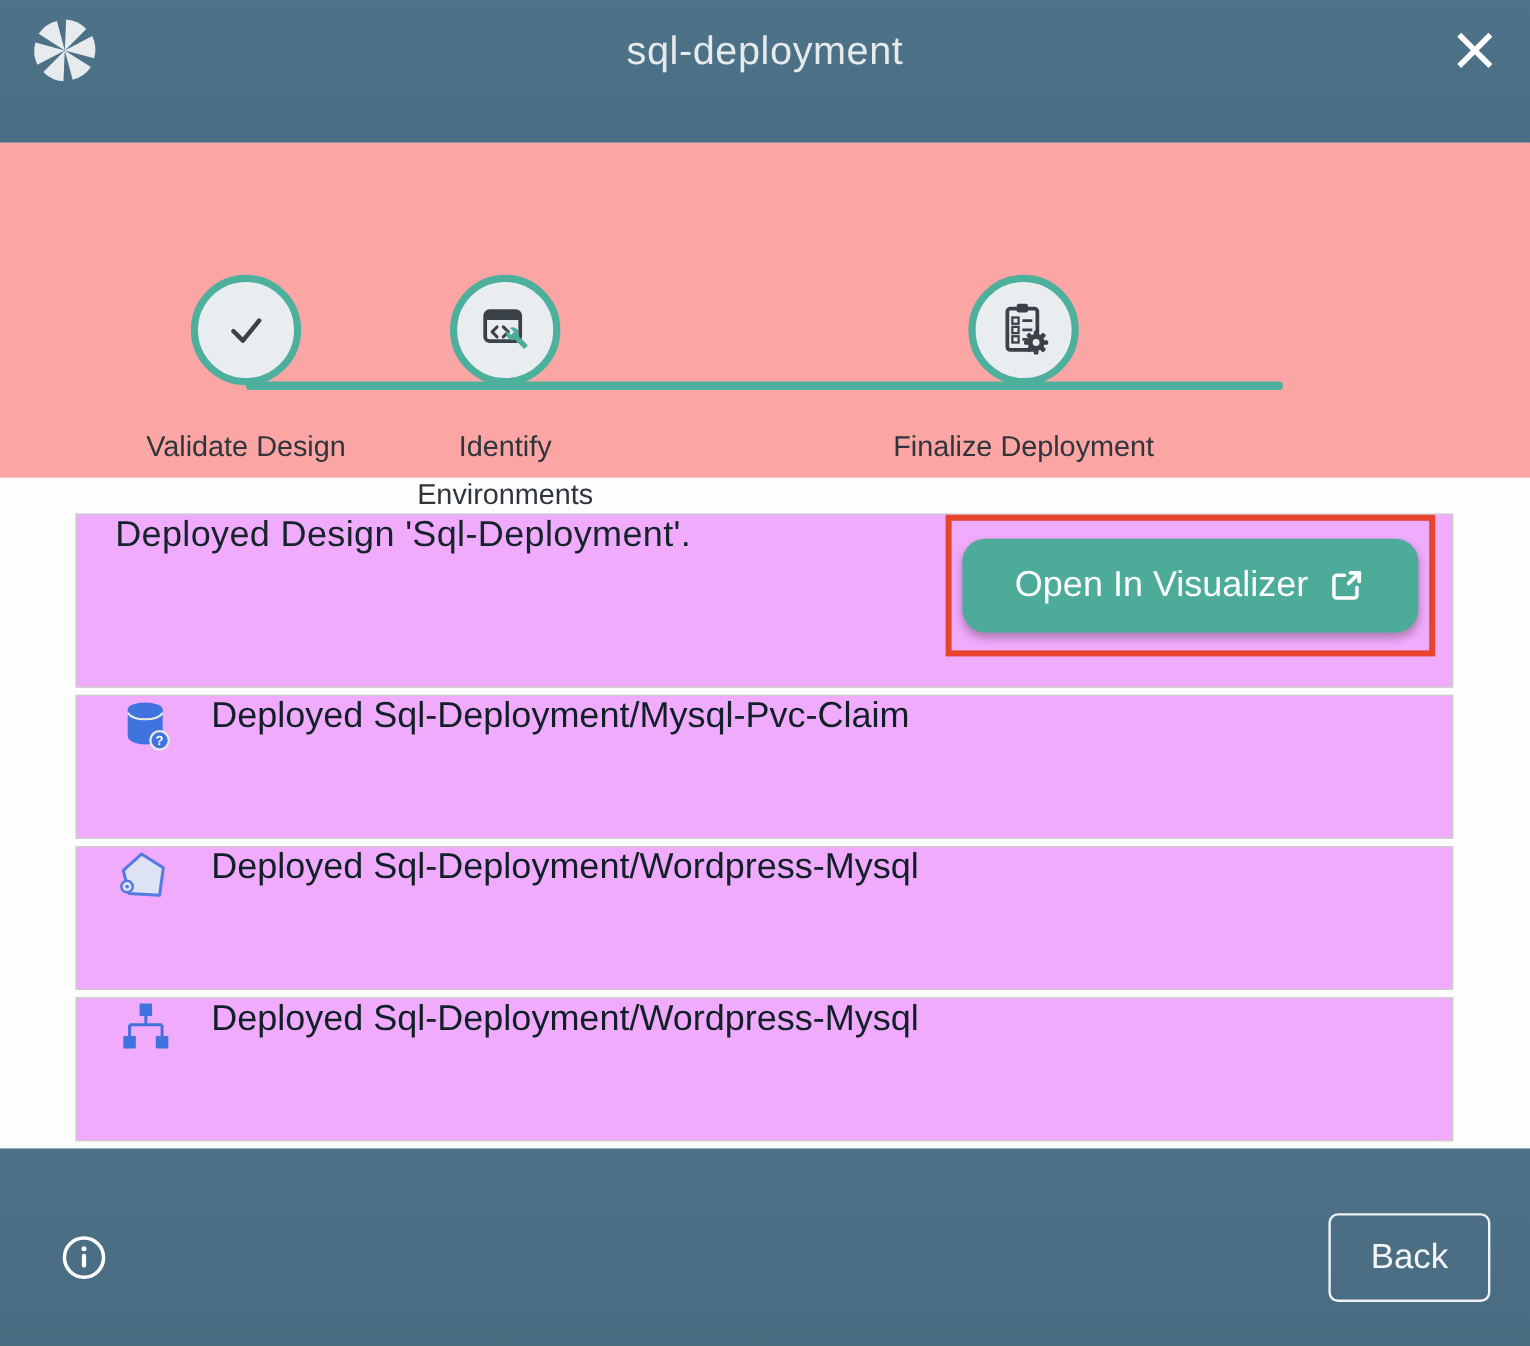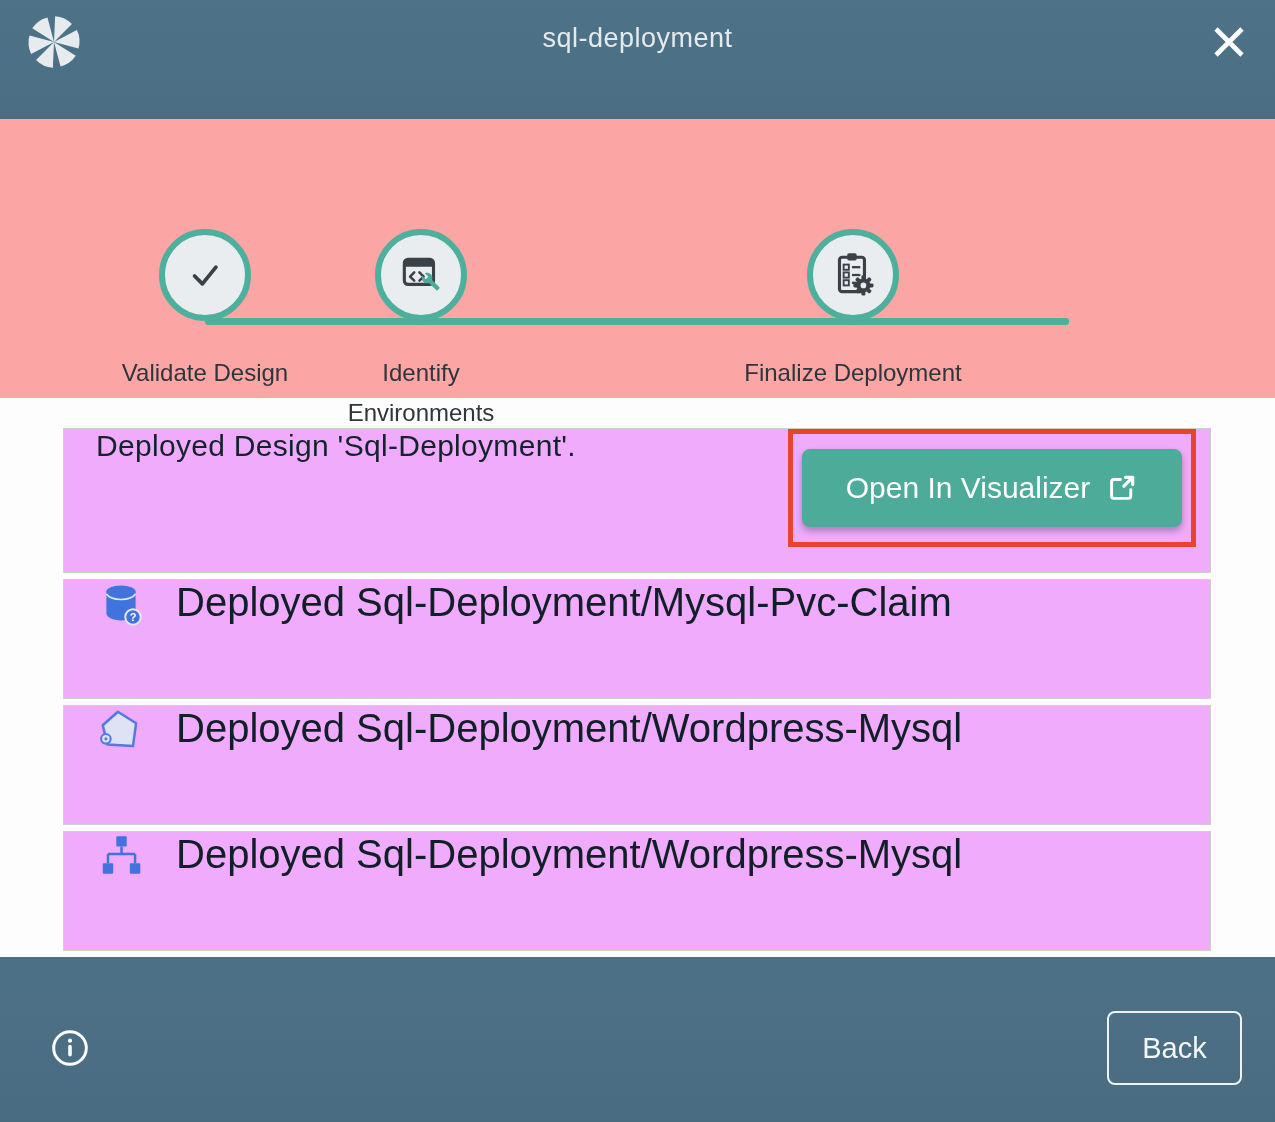--- a/index.html
+++ b/index.html
@@ -11,21 +11,21 @@
   .dialog{width:1275px;height:1122px;display:flex;flex-direction:column;}
 
   
   .hdr{
     position:relative;height:119px;flex:0 0 auto;
     background:linear-gradient(180deg,#4e7389,#4a6d82);
   }
   .hdr .logo{position:absolute;left:26px;top:14px;width:56px;height:56px;}
   .hdr .title{
     position:absolute;left:0;right:0;top:23px;text-align:center;
-    color:#e5eaec;font-size:27px;letter-spacing:.5px;
+    color:#e5eaec;font-size:33px;letter-spacing:.5px;
   }
   .hdr .close{
     position:absolute;right:26px;top:22px;width:40px;height:40px;
     display:flex;align-items:center;justify-content:center;cursor:pointer;
     background:transparent;border:none;padding:0;
   }
 
   
   .stepper{
     position:relative;height:279px;flex:0 0 auto;background:#fca5a5;
@@ -52,26 +52,26 @@
     width:1148px;margin:0 auto 6px 63px;background:#f0abfc;
     border:1px solid #ccd1c8;box-sizing:border-box;
     display:flex;align-items:flex-start;
   }
   .row.summary{height:145px;justify-content:space-between;
     padding:0 14px 0 32px;}
   .row.item{height:120px;padding:0 14px 0 32px;}
   .summary-text{font-size:30px;color:#15232b;letter-spacing:.3px;}
   .item-icon{width:50px;height:50px;flex:0 0 auto;margin-right:30px;
     display:flex;align-items:center;justify-content:center;}
-  .item-text{font-size:40px;font-weight:500;color:#112028;}
+  .item-text{font-size:30px;font-weight:500;color:#112028;}
 
   .hl{border:5px solid #e8432c;background:transparent;}
   .hl.viz{padding:15px 9px;}
   .btn-teal{
-    background:#4dab9a;color:#fff;border:none;border-radius:8px;
+    background:#4dab9a;color:#fff;border:none;border-radius:19px;
     box-shadow:0 4px 7px rgba(0,0,0,.28);cursor:pointer;
     font-family:"Liberation Sans", sans-serif;
   }
   .btn-viz{
     width:380px;height:78px;font-size:30px;display:flex;
     align-items:center;justify-content:center;gap:16px;
   }
 
   
   .ftr{

